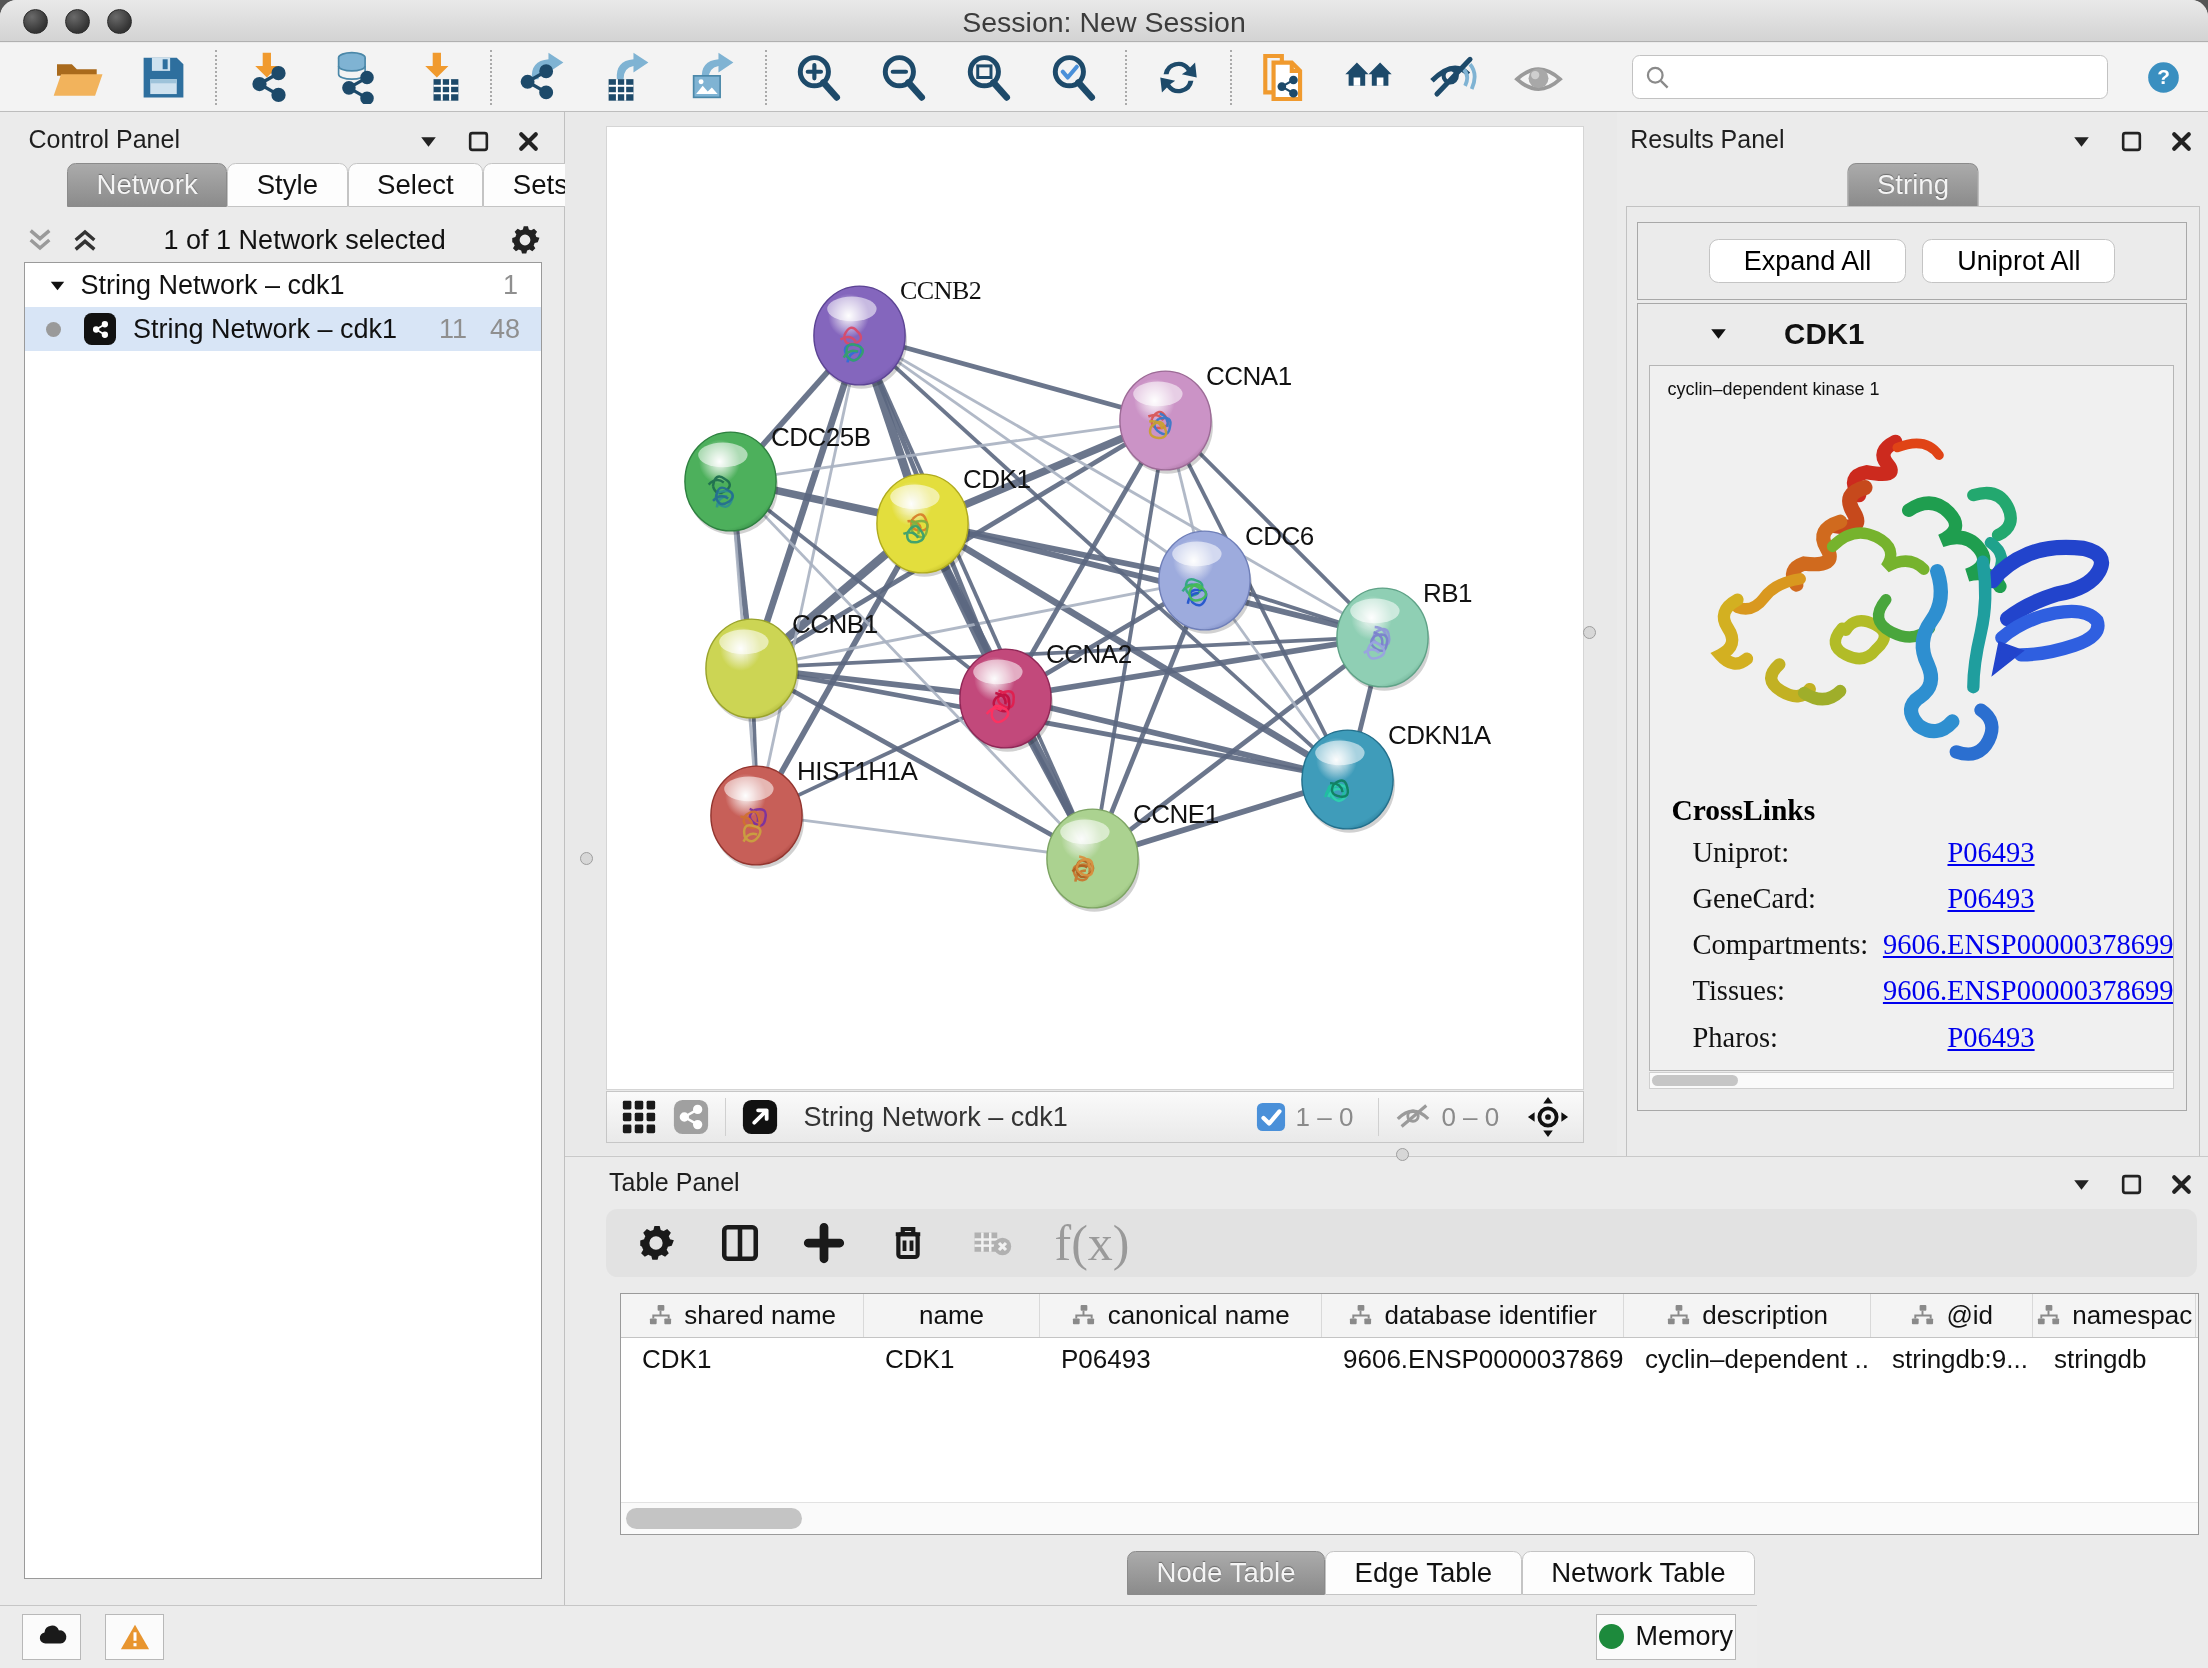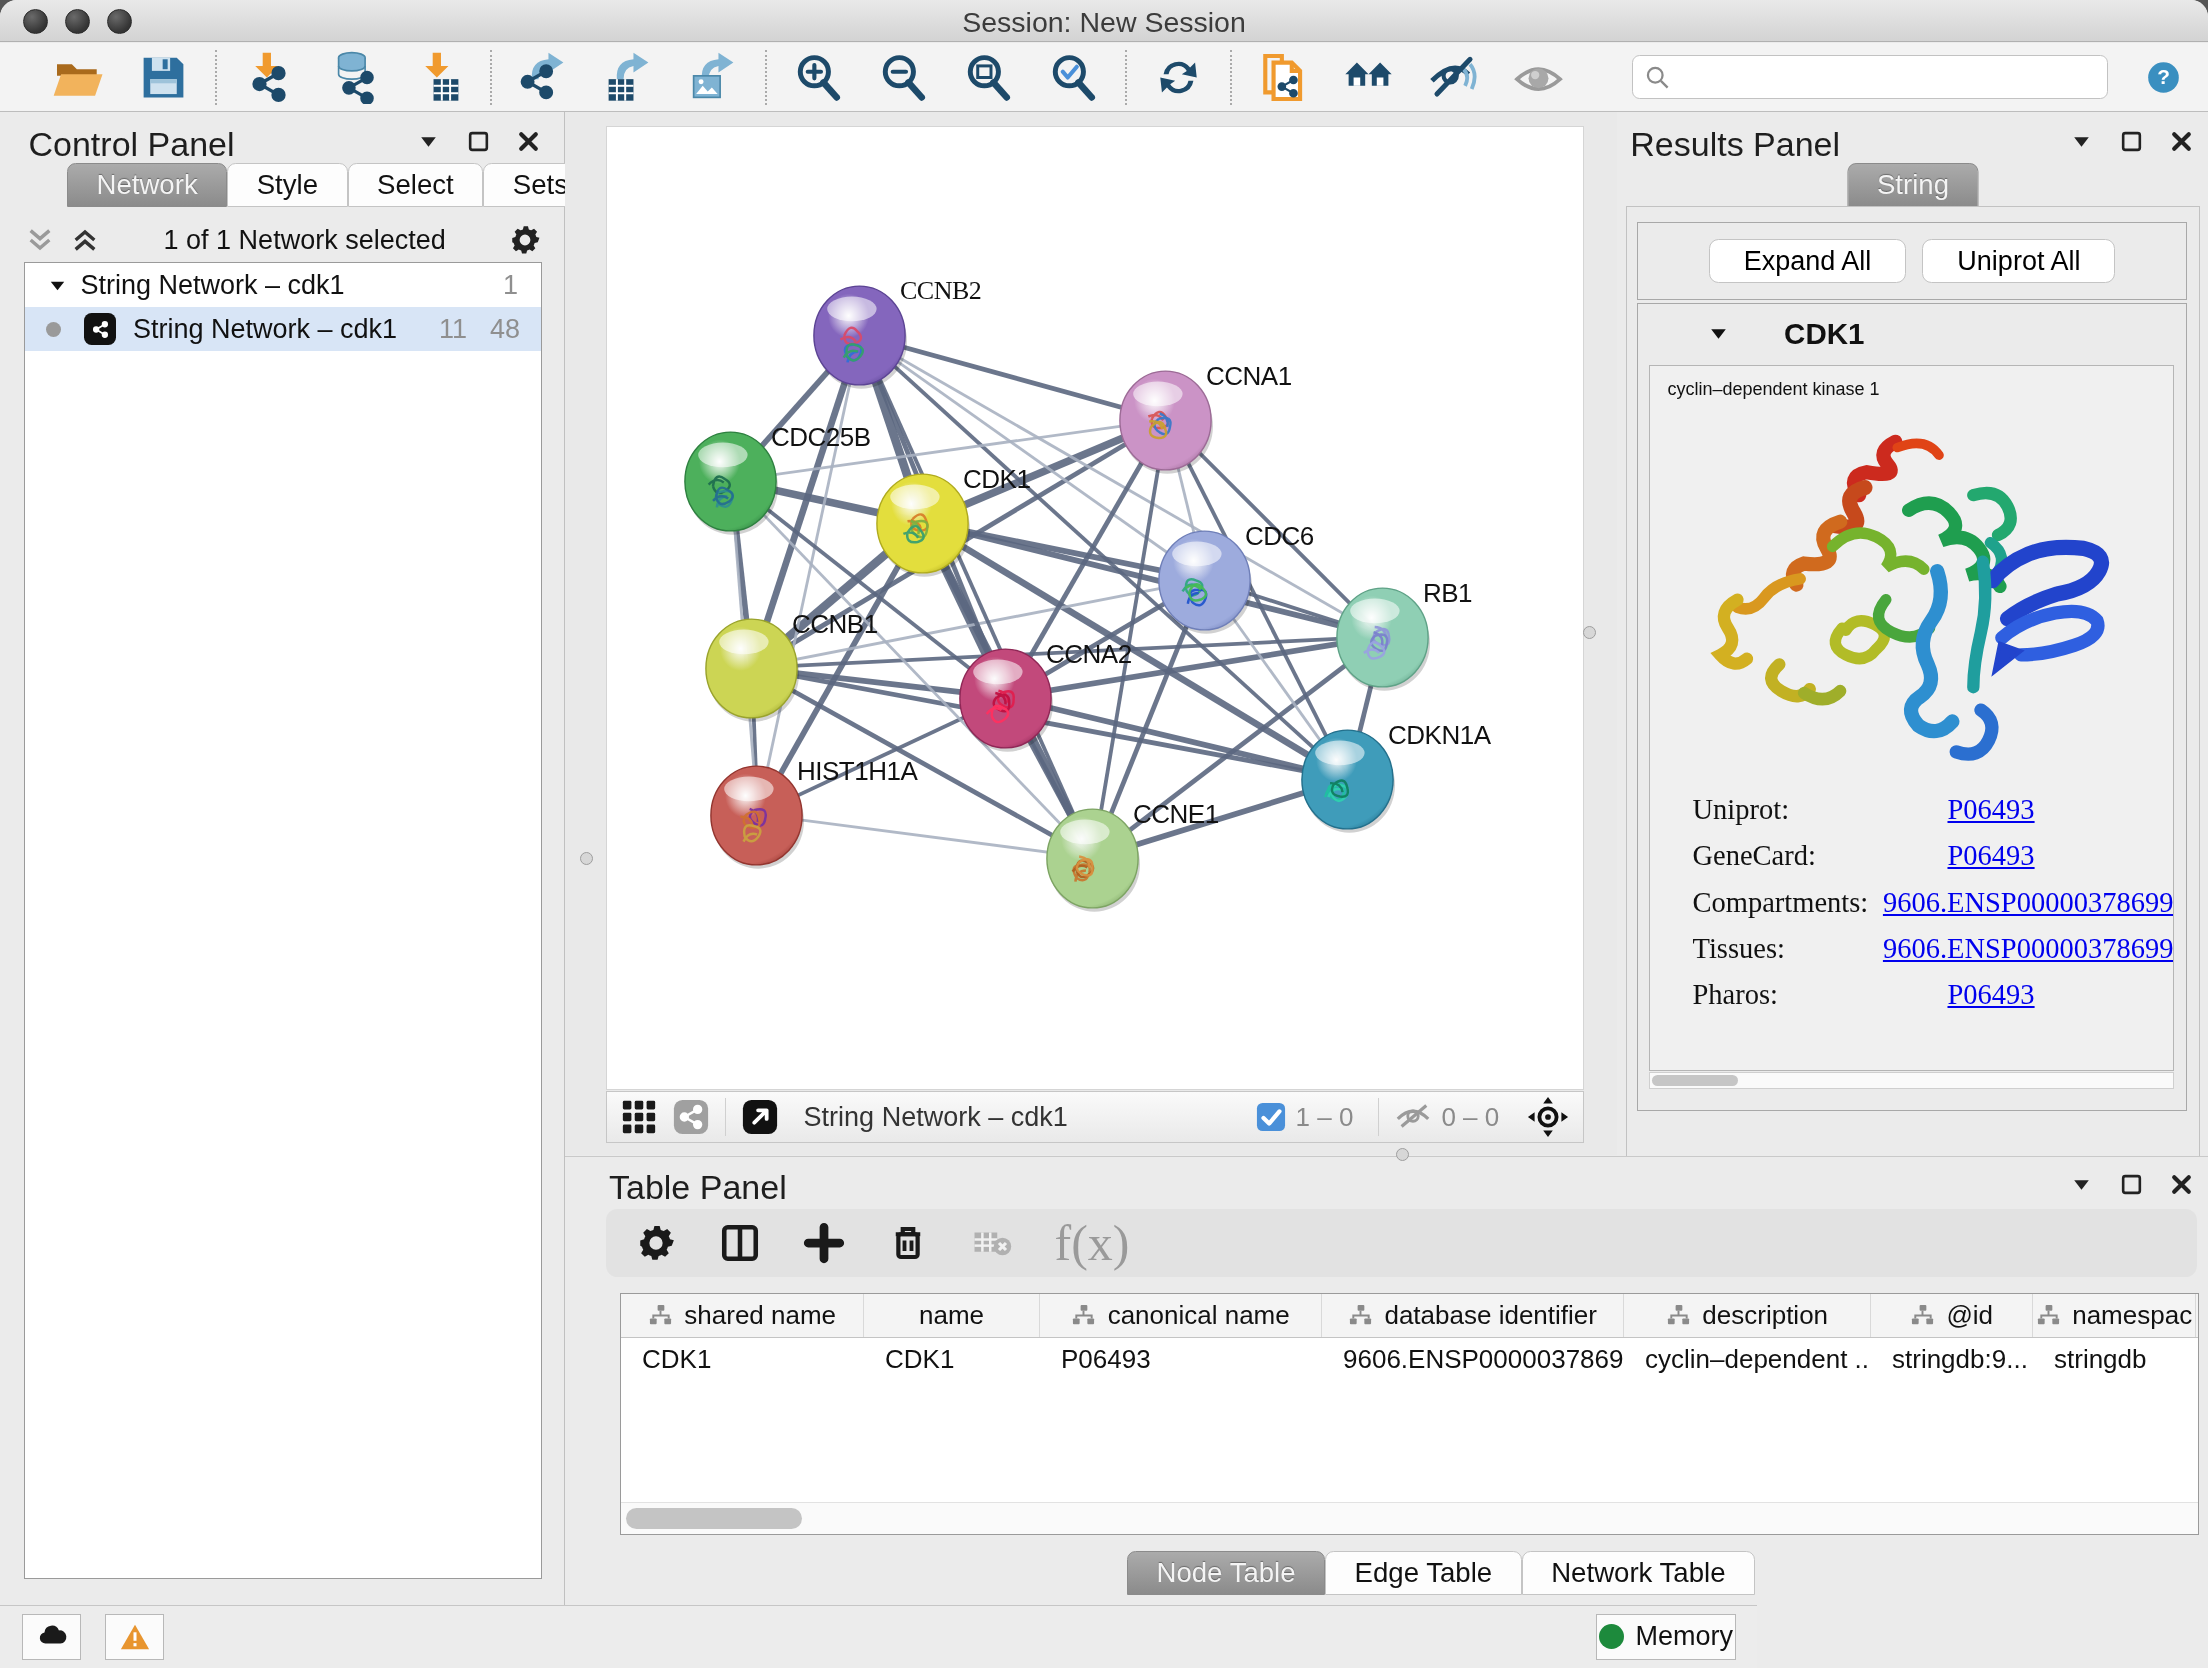--- a/index.html
+++ b/index.html
@@ -24,21 +24,21 @@
   .tb-icon { width:53px; height:53px; display:inline-block; cursor:pointer; }
   .tb-icon svg { width:100%; height:100%; }
   #search-wrap { margin-left:42px; display:flex; align-items:center; }
   #search-box { width:476px; height:44px; background:#fff; border:1.9px solid #c2c2c2; border-radius:7.6px;
                 display:flex; align-items:center; padding:0 11.4px; }
   #search-box svg { width:27px; height:27px; }
   #search-input { border:none; outline:none; flex:1; font-size:25px; margin-left:7.6px; background:transparent; }
   #help-btn { margin-left:38px; }
 
   
-  .panel-title { font-size:34px; color:#1e1e1e; }
+  .panel-title { font-size:25px; color:#1e1e1e; }
   .panel-ctrls { position:absolute; display:flex; gap:25px; align-items:center; }
   .panel-ctrls svg { width:25px; height:25px; }
 
   .tab { height:44px; padding:0 28.5px; display:flex; align-items:center; justify-content:center;
          font-size:27.6px; border:1px solid #c4c4c4; background:#fdfdfd; color:#111;
          border-radius:8.6px 8.6px 0 0; cursor:pointer; }
   .tab.sel { background:linear-gradient(#ababab,#8b8b8b); color:#f4f4f4; border-color:#8b8b8b;
              text-shadow:0 -1px 1px rgba(0,0,0,.35); }
 
   
@@ -739,20 +739,21 @@
               <path d="M318 130q20 14 6 34" stroke="#1fa28c" stroke-width="12"></path>
               <path d="M262 160q10 30-6 52t-4 46q10 22-8 34t-2 30q20 14 36-4" stroke="#2e8fd0" stroke-width="15"></path>
               <path d="M282 350q24 8 34-12t-8-32" stroke="#2b6fd0" stroke-width="14"></path>
               <path d="M320 170q14-18 38-28t58-6q26 6 16 24t-44 24q-32 10-52 26" stroke="#2244cc" stroke-width="16"></path>
               <path d="M330 230q24-20 56-26t44 8q6 16-24 26t-56 10" stroke="#2f5fe0" stroke-width="14"></path>
               <path d="M310 150q6 40-2 74t-8 58" stroke="#1f9e9e" stroke-width="13"></path>
               <path d="M350 244l-28 22 6-30z" stroke="#2244cc" stroke-width="4" fill="#2244cc"></path>
             </g>
           </svg>
           <div id="crosslinks">
+            <div id="cl-title">CrossLinks</div>
             <div id="cl-rows">
                 <div class="cl-row">
                   <span class="cl-label">Uniprot:</span>
                   <span class="cl-link">P06493</span>
                 </div>
                 <div class="cl-row">
                   <span class="cl-label">GeneCard:</span>
                   <span class="cl-link">P06493</span>
                 </div>
                 <div class="cl-row">

